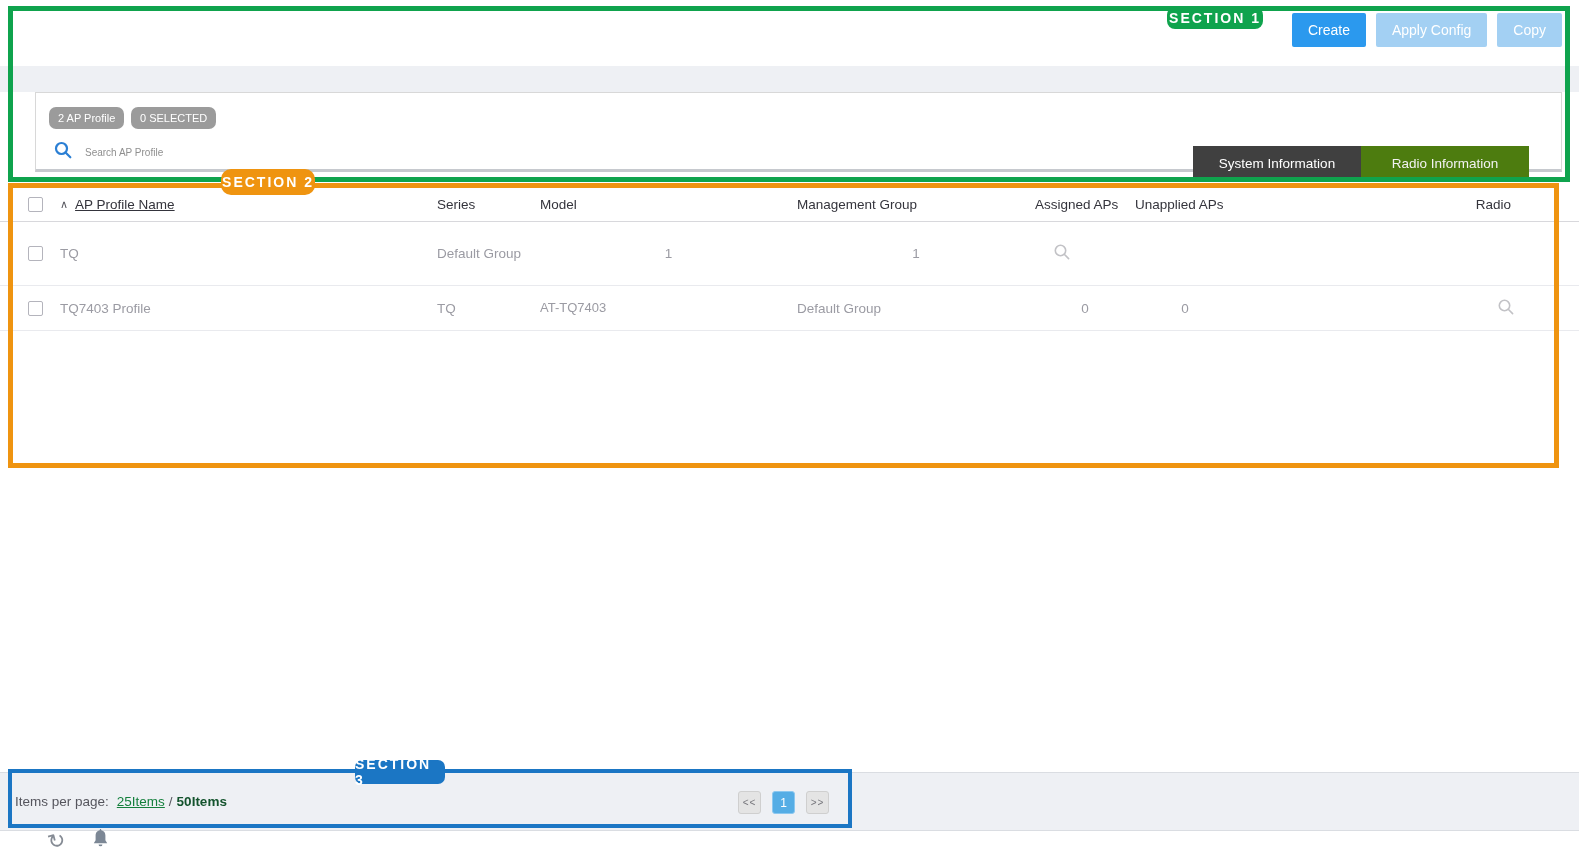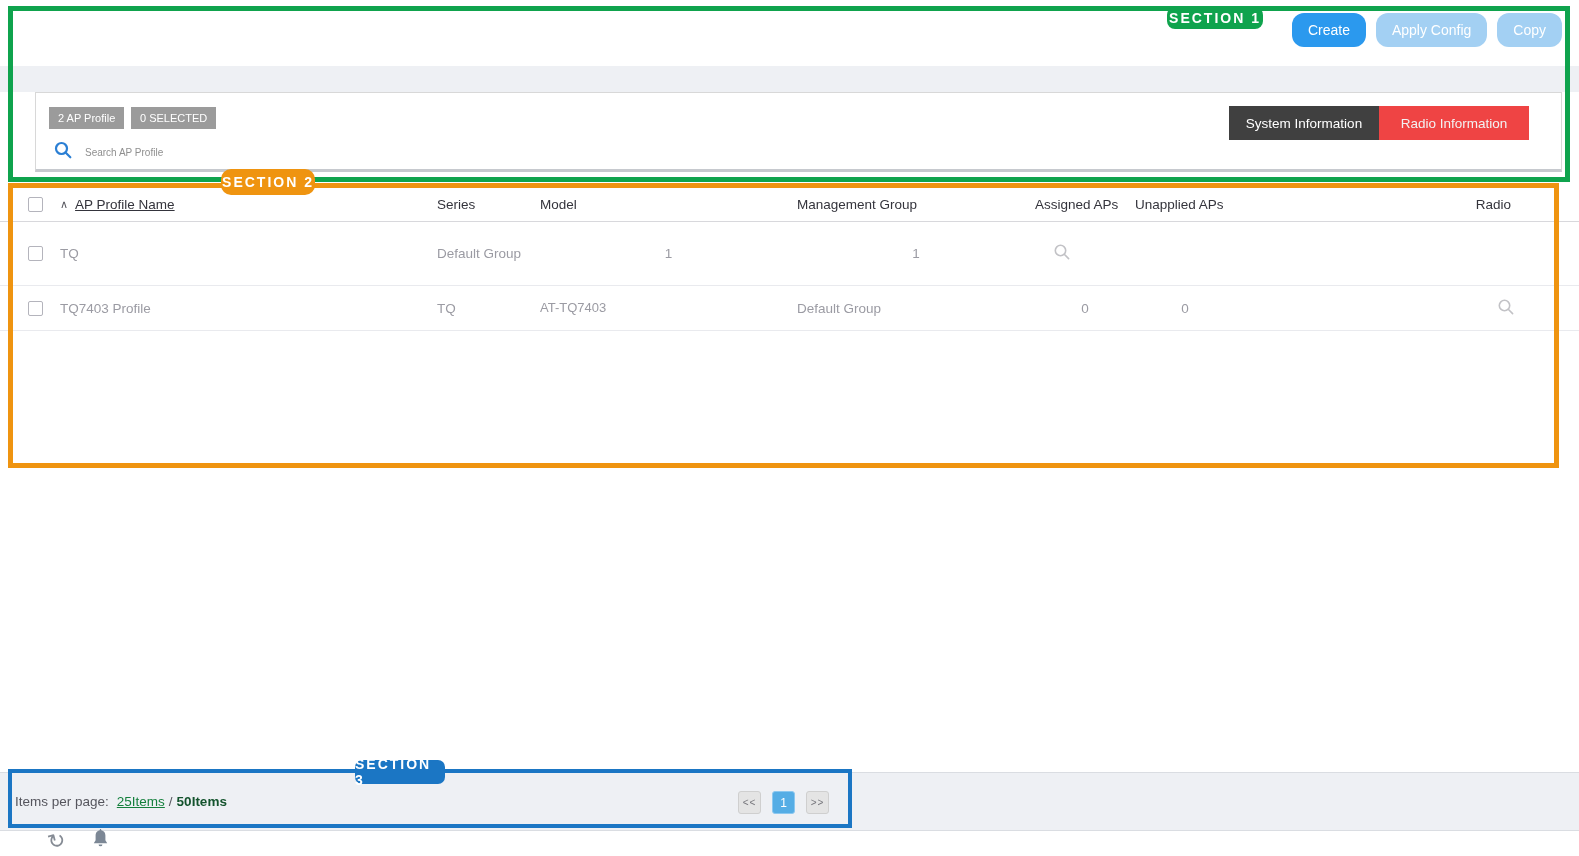--- a/index.html
+++ b/index.html
@@ -3,39 +3,39 @@
 <meta charset="utf-8">
 <style>
   * { margin: 0; padding: 0; box-sizing: border-box; }
   html, body { background: #ffffff; }
   body { font-family: "Liberation Sans", sans-serif; }
   .page { position: relative; width: 1579px; height: 856px; background: #ffffff; overflow: hidden; }
 
   
   .toolbar { position: absolute; top: 0; left: 0; width: 1579px; height: 66px; background: #ffffff; }
   .toolbar-buttons { position: absolute; top: 13px; right: 17px; display: flex; gap: 10px; }
-  .btn { height: 34px; border: none; border-radius: 12px; color: #ffffff; font-size: 14px;
+  .btn { height: 34px; border: none; border-radius: 2px; color: #ffffff; font-size: 14px;
          font-family: "Liberation Sans", sans-serif; padding: 0 16px; cursor: pointer; }
   .btn-primary { background: #2b99ee; }
   .btn-disabled { background: #a3d0f3; cursor: default; }
 
   .gray-gap { position: absolute; top: 66px; left: 0; width: 1579px; height: 26px; background: #eef0f4; }
 
   
   .filter-card { position: absolute; top: 92px; left: 35px; width: 1527px; height: 80px;
                  background: #ffffff; border: 1px solid #d8d8d8; border-bottom: 3px solid #c6c9ce; }
-  .badge { position: absolute; top: 14px; height: 22px; background: #9b9b9b; border-radius: 0;
+  .badge { position: absolute; top: 14px; height: 22px; background: #9b9b9b; border-radius: 7px;
            color: #ffffff; font-size: 11px; line-height: 22px; padding: 0 9px; white-space: nowrap; }
   .badge.count { left: 13px; }
   .badge.selected { left: 95px; }
   .toggle-group { position: absolute; top: 13px; right: 32px; display: flex; }
-  .toggle-btn { width: 150px; height: 34px; border: none; color: #ffffff; font-size: 13.5px;
-                font-family: "Liberation Sans", sans-serif; cursor: pointer; }
+  .toggle-btn { width: 168px; height: 34px; border: none; color: #ffffff; font-size: 13.5px;
+                font-family: "Liberation Sans", sans-serif; cursor: pointer; margin-top: 40px; }
   .toggle-btn.active { background: #404040; }
-  .toggle-btn.inactive { background: #ef4444; color: #f2f2f2; }
+  .toggle-btn.inactive { background: #4d7c0f; color: #f2f2f2; }
   .search-row { position: absolute; left: 18px; top: 48px; display: flex; align-items: center; gap: 13px; width: 700px; }
   .search-row svg { flex: 0 0 auto; }
   .search-input { border: none; outline: none; font-size: 10px; color: #555;
                   font-family: "Liberation Sans", sans-serif; width: 600px; background: transparent; }
   .search-input::placeholder { color: #8f8f8f; }
 
   
   .collapse-chevron { position: absolute; top: 181px; left: 772px; color: #c9c9cd; font-size: 15px;
                       line-height: 15px; cursor: pointer; }
   .ap-table { position: absolute; top: 188px; left: 0; width: 1579px; background: #ffffff; }

